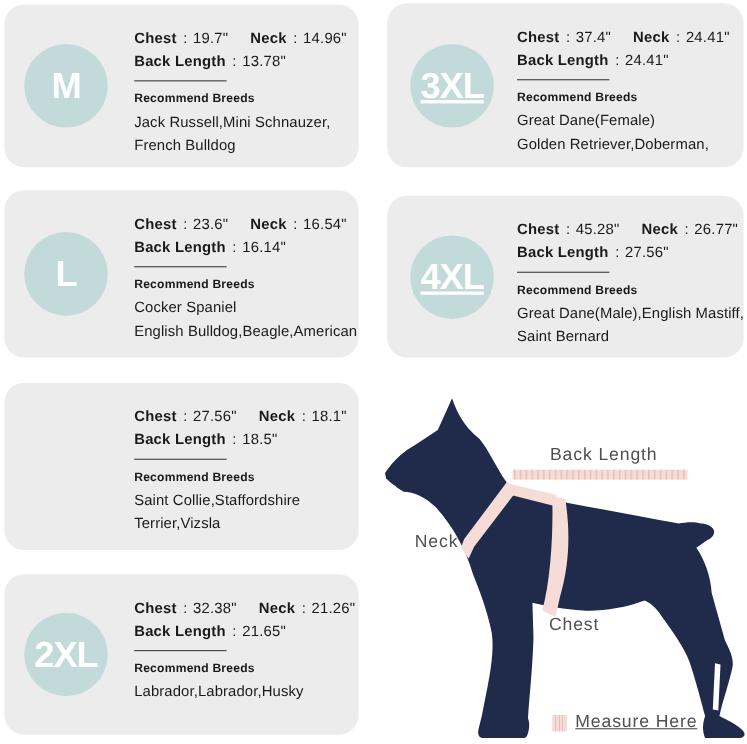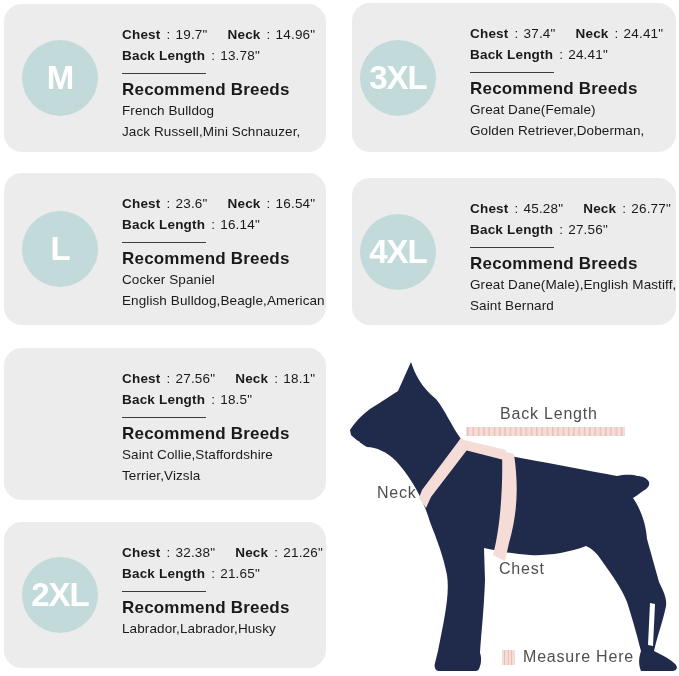--- a/index.html
+++ b/index.html
@@ -18,28 +18,28 @@
 
   
   .card{position:absolute;background:var(--card-gray);border-radius:18px;}
   .badge{
     position:absolute;left:18px;top:50%;transform:translateY(-50%);
     width:76px;height:76px;border-radius:50%;
     background:var(--badge-teal);color:#fff;
     display:flex;align-items:center;justify-content:center;
     font-size:33px;font-weight:bold;letter-spacing:-1px;
   }
-  .card-3xl .badge,.card-4xl .badge{left:8px;}
+  .card-3xl .badge,.card-4xl .badge{left:21px;text-decoration:underline;}
   .info{position:absolute;left:118px;top:20px;right:6px;color:var(--text-dark);}
   .m-row{font-size:13.5px;line-height:21px;white-space:nowrap;letter-spacing:.2px;}
   .m-label{font-weight:bold;}
   .m-sep{margin:0 5px 0 6px;}
   .m-gap{margin-left:16px;}
   .divider{width:84px;height:1px;background:#3c3c3c;margin:7px 0 6px 0;}
-  .breeds-title{font-size:17px;line-height:20px;font-weight:bold;letter-spacing:.2px;}
+  .breeds-title{font-size:11px;line-height:20px;font-weight:bold;letter-spacing:.2px;}
   .breeds-line{font-size:13.5px;line-height:21px;white-space:nowrap;letter-spacing:.1px;}
 
   .card-m  {left:4px;  top:4px;  width:322px;height:148px;}
   .card-l  {left:4px;  top:173px;width:322px;height:152px;}
   .card-xl {left:4px;  top:348px;width:322px;height:152px;}
   .card-2xl{left:4px;  top:522px;width:322px;height:146px;}
   .card-3xl{left:352px;top:3px;  width:324px;height:149px;}
   .card-4xl{left:352px;top:178px;width:324px;height:147px;}
 
   
@@ -55,41 +55,41 @@
     font-size:16px;letter-spacing:.8px;white-space:nowrap;line-height:19px;
   }
   .lbl-back-length{left:160px;top:64px;}
   .lbl-neck{left:37px;top:143px;}
   .lbl-chest{left:159px;top:219px;}
   .legend{position:absolute;left:162px;top:307px;display:flex;align-items:center;}
   .legend-swatch{
     width:13px;height:15px;margin-top:2px;
     background:repeating-linear-gradient(90deg,var(--strap-pink) 0 2.4px,var(--tape-tick) 2.4px 3.4px);
   }
-  .legend-text{margin-left:8px;color:var(--label-gray);font-size:16px;letter-spacing:.8px;line-height:19px;}
+  .legend-text{margin-left:8px;color:var(--label-gray);font-size:16px;letter-spacing:.8px;line-height:19px;text-decoration:underline;}
 </style>
 </head>
 <body>
 
 <div class="stage">
 
   <div class="card card-m">
     <div class="badge">M</div>
     <div class="info">
       <div class="m-row">
         <span class="m-label">Chest</span><span class="m-sep">:</span><span>19.7"</span>
         <span class="m-label m-gap">Neck</span><span class="m-sep">:</span><span>14.96"</span>
       </div>
       <div class="m-row">
         <span class="m-label">Back Length</span><span class="m-sep">:</span><span>13.78"</span>
       </div>
       <div class="divider"></div>
       <div class="breeds-title">Recommend Breeds</div>
+      <div class="breeds-line">Jack Russell,Mini Schnauzer,</div>
       <div class="breeds-line">French Bulldog</div>
-      <div class="breeds-line">Jack Russell,Mini Schnauzer,</div>
     </div>
   </div>
 
   <div class="card card-l">
     <div class="badge">L</div>
     <div class="info">
       <div class="m-row">
         <span class="m-label">Chest</span><span class="m-sep">:</span><span>23.6"</span>
         <span class="m-label m-gap">Neck</span><span class="m-sep">:</span><span>16.54"</span>
       </div>

